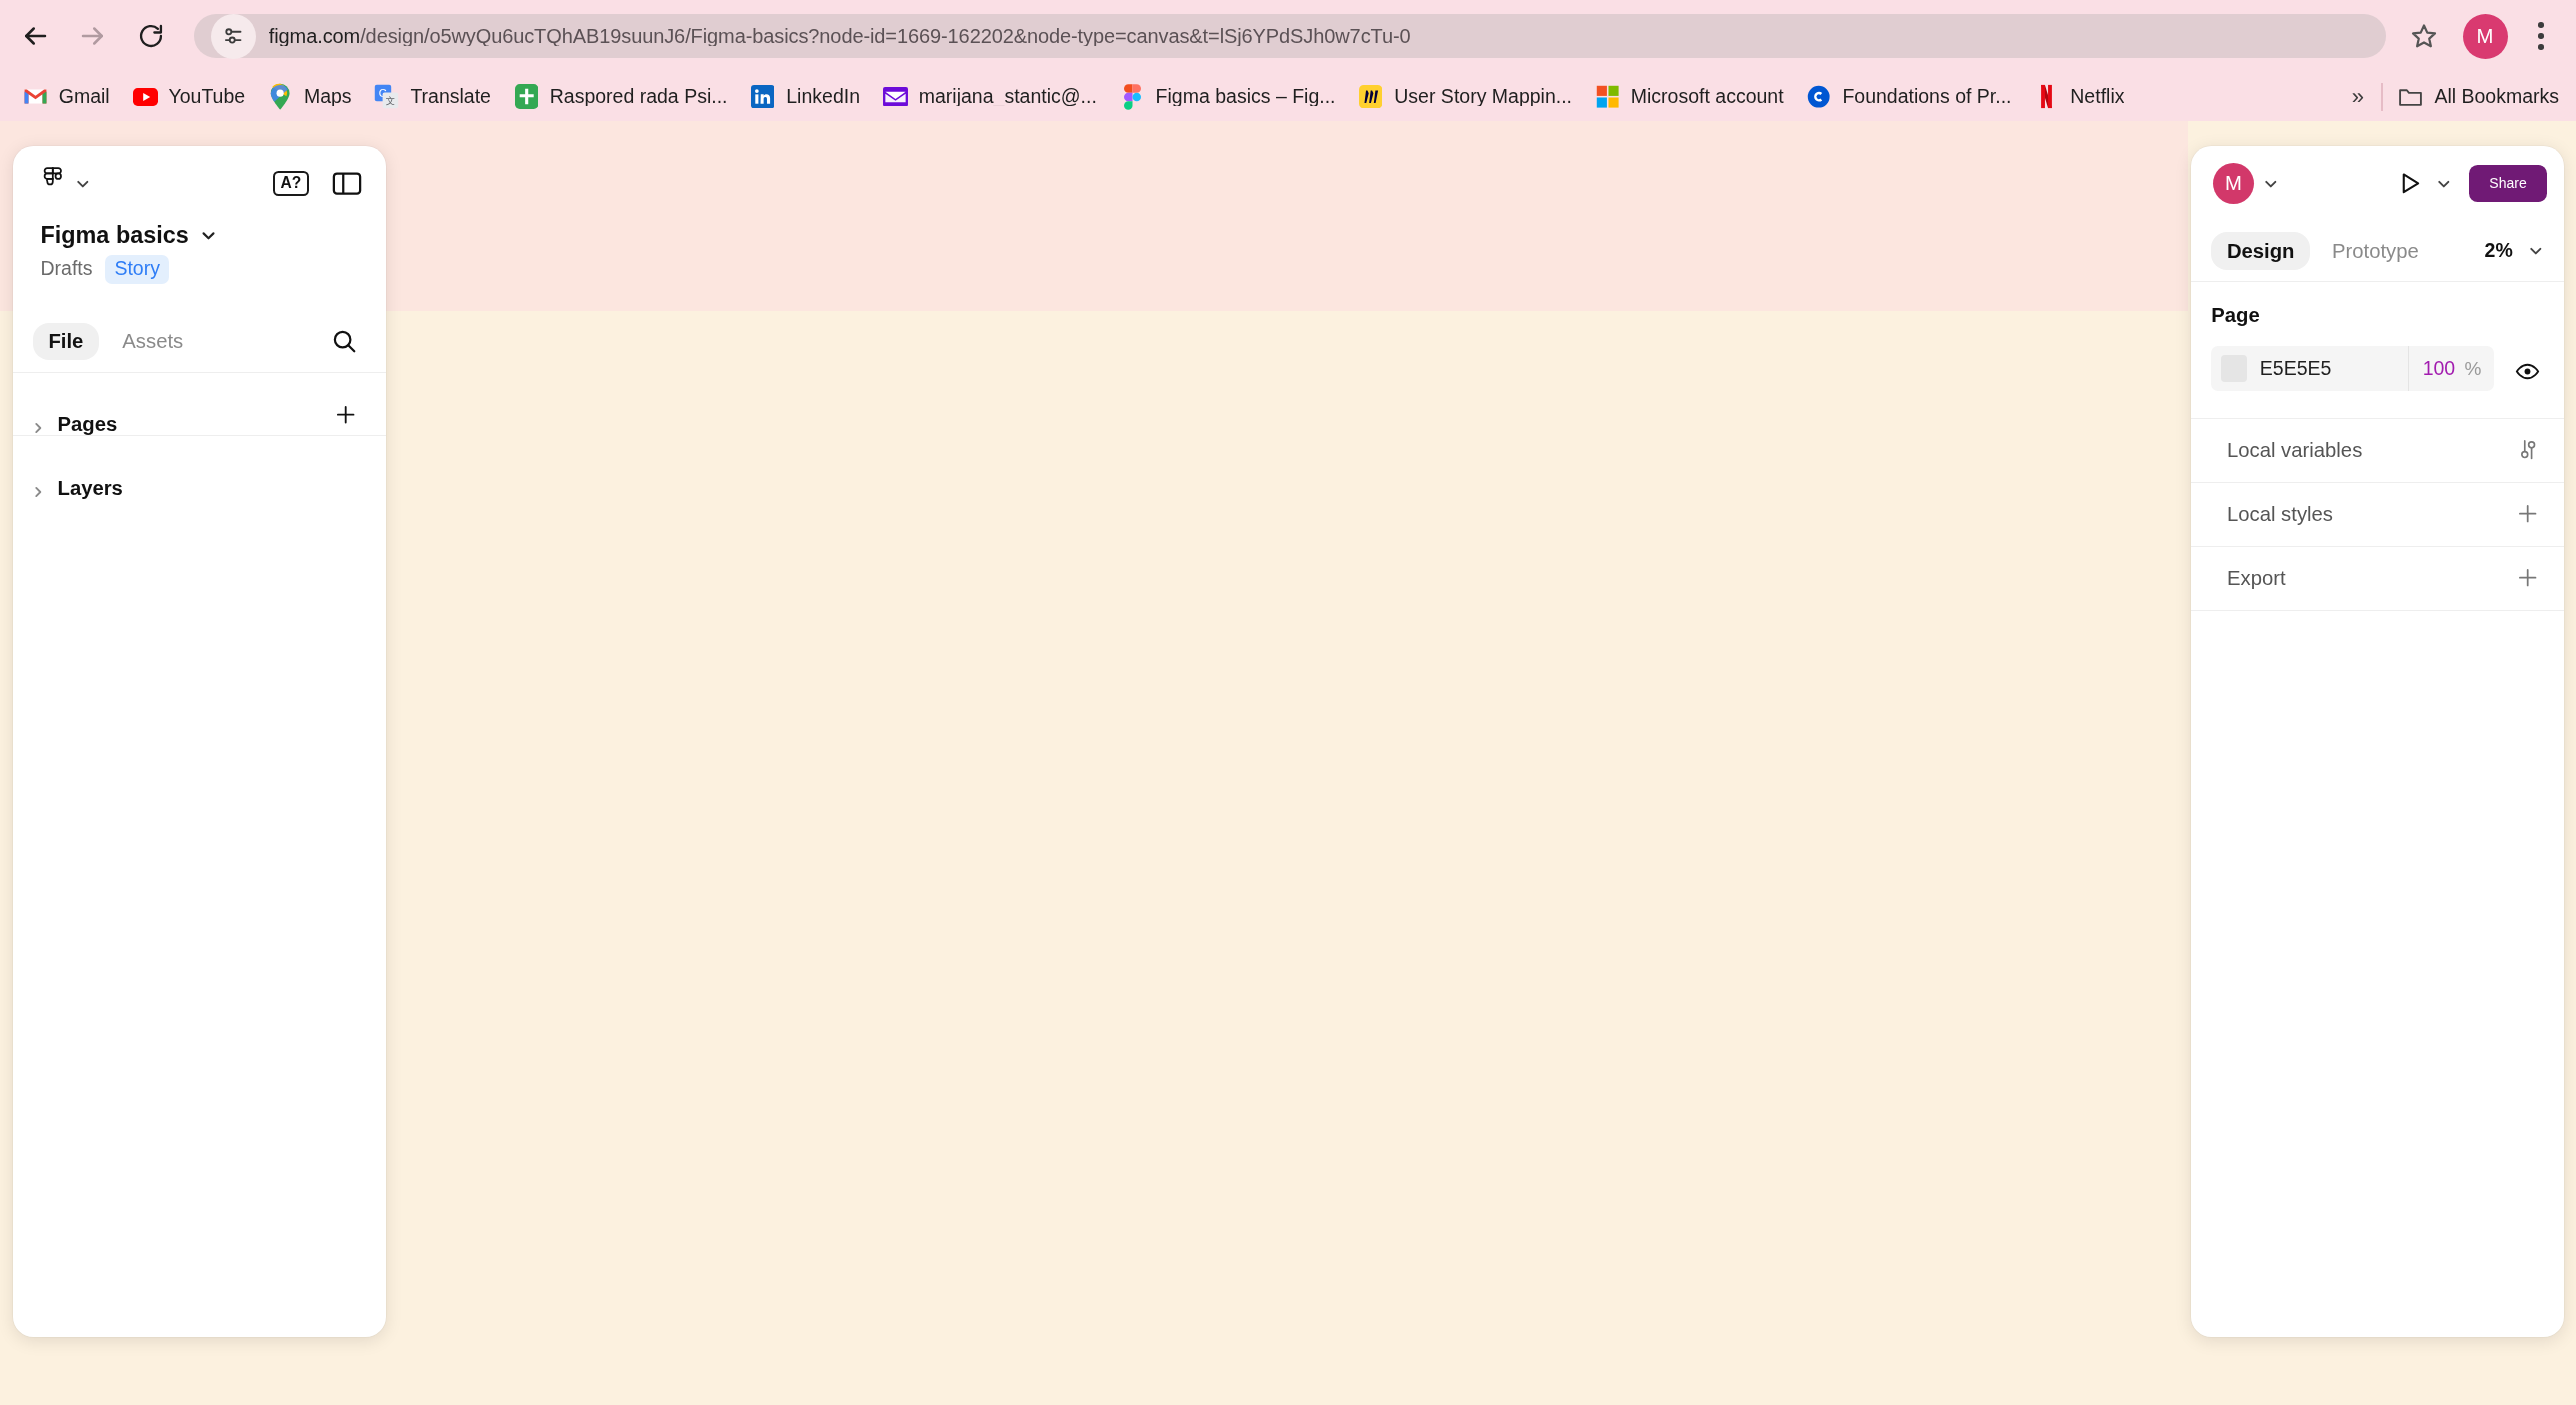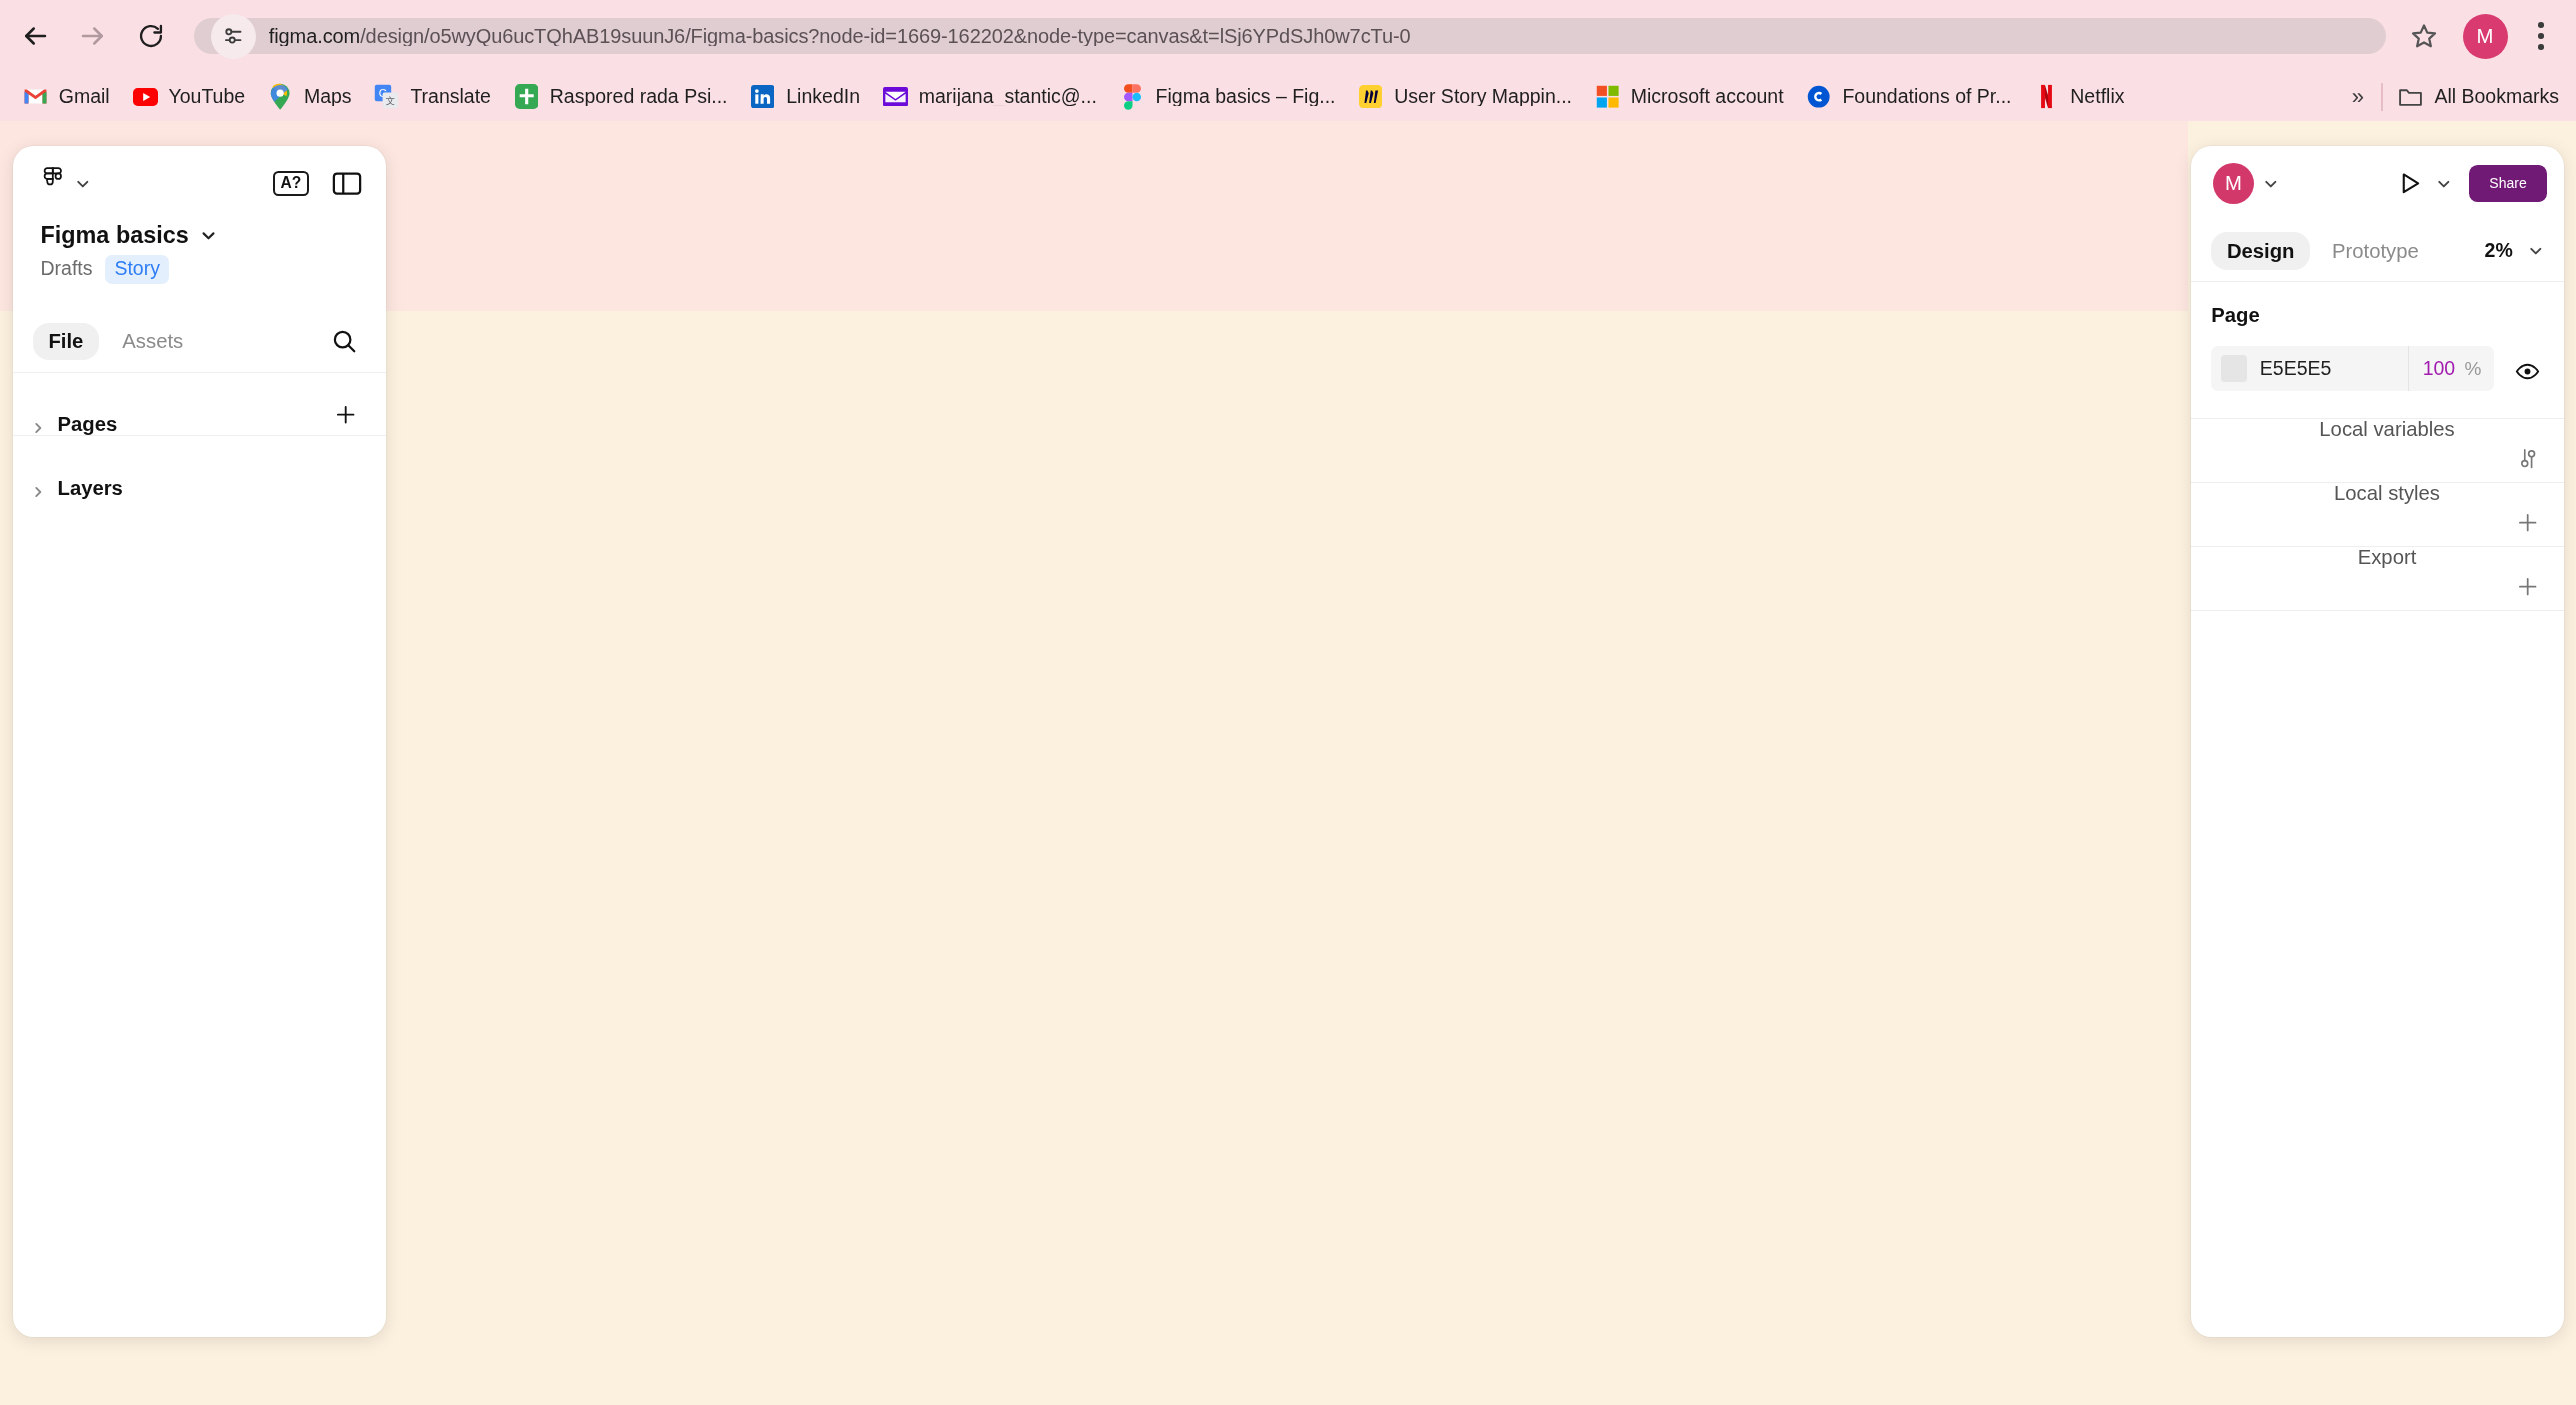--- a/index.html
+++ b/index.html
@@ -24,21 +24,21 @@
   .nav-btn {
     width: 58px; height: 58px;
     display: flex; align-items: center; justify-content: center;
     border-radius: 50%;
     flex: 0 0 auto;
   }
   .nav-btn svg { display: block; }
   .nav-back { margin-left: 6.3px; }
   .omnibox {
     flex: 1 1 auto;
-    height: 36px;
+    height: 44px;
     margin-left: 14px;
     margin-right: 9.4px;
     background: #e0cdd1;
     border-radius: 26px;
     display: flex; align-items: center;
     padding: 0 20.3px 0 17px;
     min-width: 0;
   }
   .site-chip {
     width: 45px; height: 45px;
@@ -196,21 +196,21 @@
   .hexval { font-size:19.5px; color:#1f1f1f; line-height:1;}
   .opacity-box {
     margin-left:auto; height: 45px; display:flex; align-items:center; gap: 9.4px;
     border-left: 1.6px solid #e4e4e4; padding: 0 12.5px 0 14px;
   }
   .opval { font-size:19.5px; color:#a21caf; line-height:1;}
   .oppct { font-size:19px; color:#9a9a9a; line-height:1;}
   .eye-btn { width: 39px; height:39px; display:flex; align-items:center; justify-content:center; flex:0 0 auto;}
   .rp-row {
     height: 64px; display:flex; align-items:center;
-    padding: 0 17px 0 36px; border-bottom: 1.6px solid #eeeeee; flex-direction: column;
+    padding: 0 17px 0 36px; border-bottom: 1.6px solid #eeeeee;
   }
   .rp-row-label { font-size:20.3px; color:#555; line-height:1;}
   .rp-row-act { margin-left:auto; width:39px; height:39px; display:flex; align-items:center; justify-content:center;}
 </style>
 </head>
 <body>
 
 <div class="browser-chrome">
 
   <div class="nav-row">

